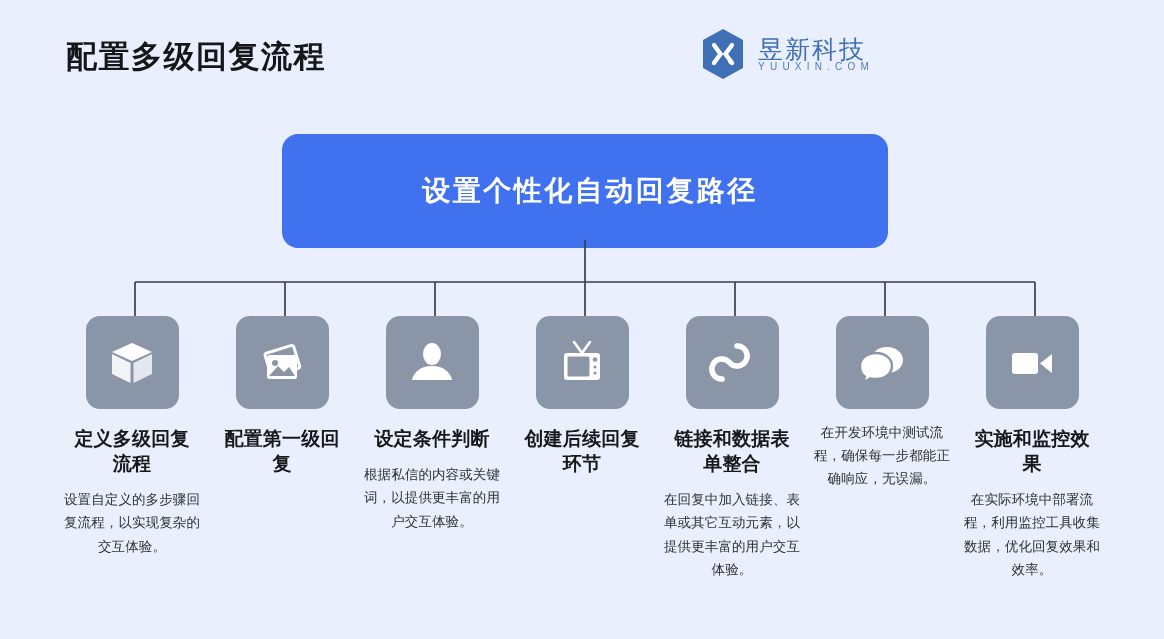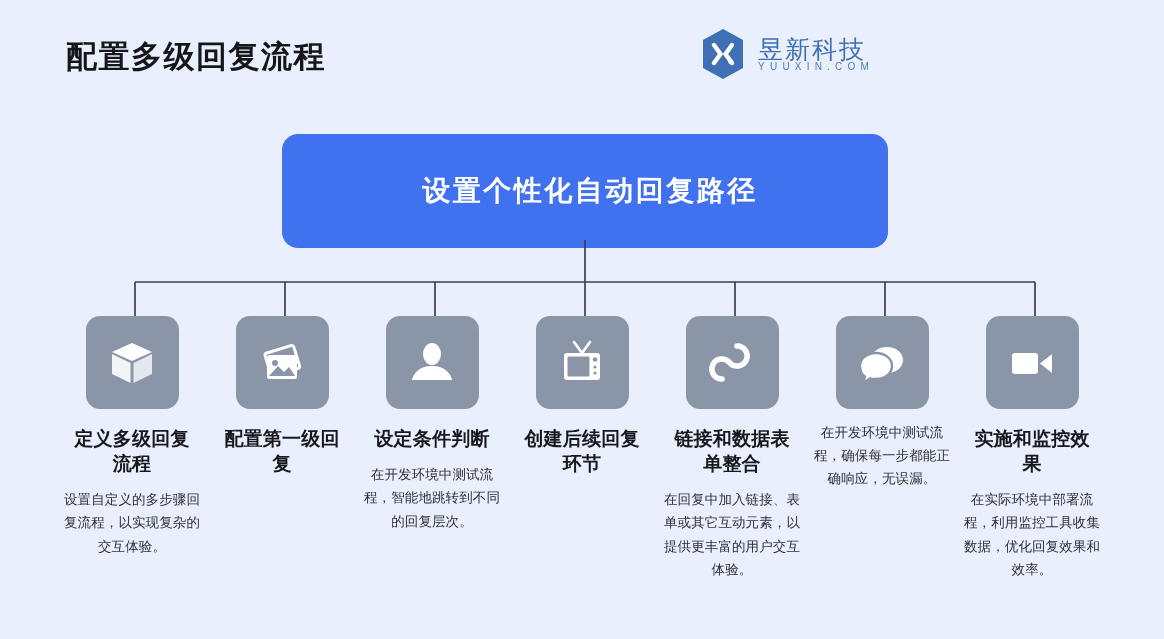--- a/index.html
+++ b/index.html
@@ -222,21 +222,21 @@
   </div>
 
   <div class="column">
     <div class="icon-tile">
       <svg width="52" height="52" viewBox="0 0 52 52">
         <ellipse cx="26" cy="17" rx="9" ry="11" fill="#ffffff"></ellipse>
         <path d="M26 29 C13 29 7 37 6 43 L46 43 C45 37 39 29 26 29 Z" fill="#ffffff"></path>
       </svg>
     </div>
     <div class="col-heading">设定条件判断</div>
-    <div class="col-desc">在开发环境中测试流程，智能地跳转到不同的回复层次。</div>
+    <div class="col-desc">根据私信的内容或关键词，以提供更丰富的用户交互体验。</div>
   </div>
 
   <div class="column">
     <div class="icon-tile">
       <svg width="52" height="52" viewBox="0 0 52 52">
         <path d="M18 5 L26 16 L34 5" stroke="#ffffff" stroke-width="2.6" fill="none" stroke-linecap="round"></path>
         <rect x="8" y="16" width="36" height="27" rx="3" fill="#ffffff"></rect>
         <rect x="11.5" y="19.5" width="22" height="20" rx="1.5" fill="#8b95a8"></rect>
         <circle cx="39" cy="22.5" r="2.3" fill="#8b95a8"></circle>
         <circle cx="39" cy="30" r="1.6" fill="#8b95a8"></circle>

